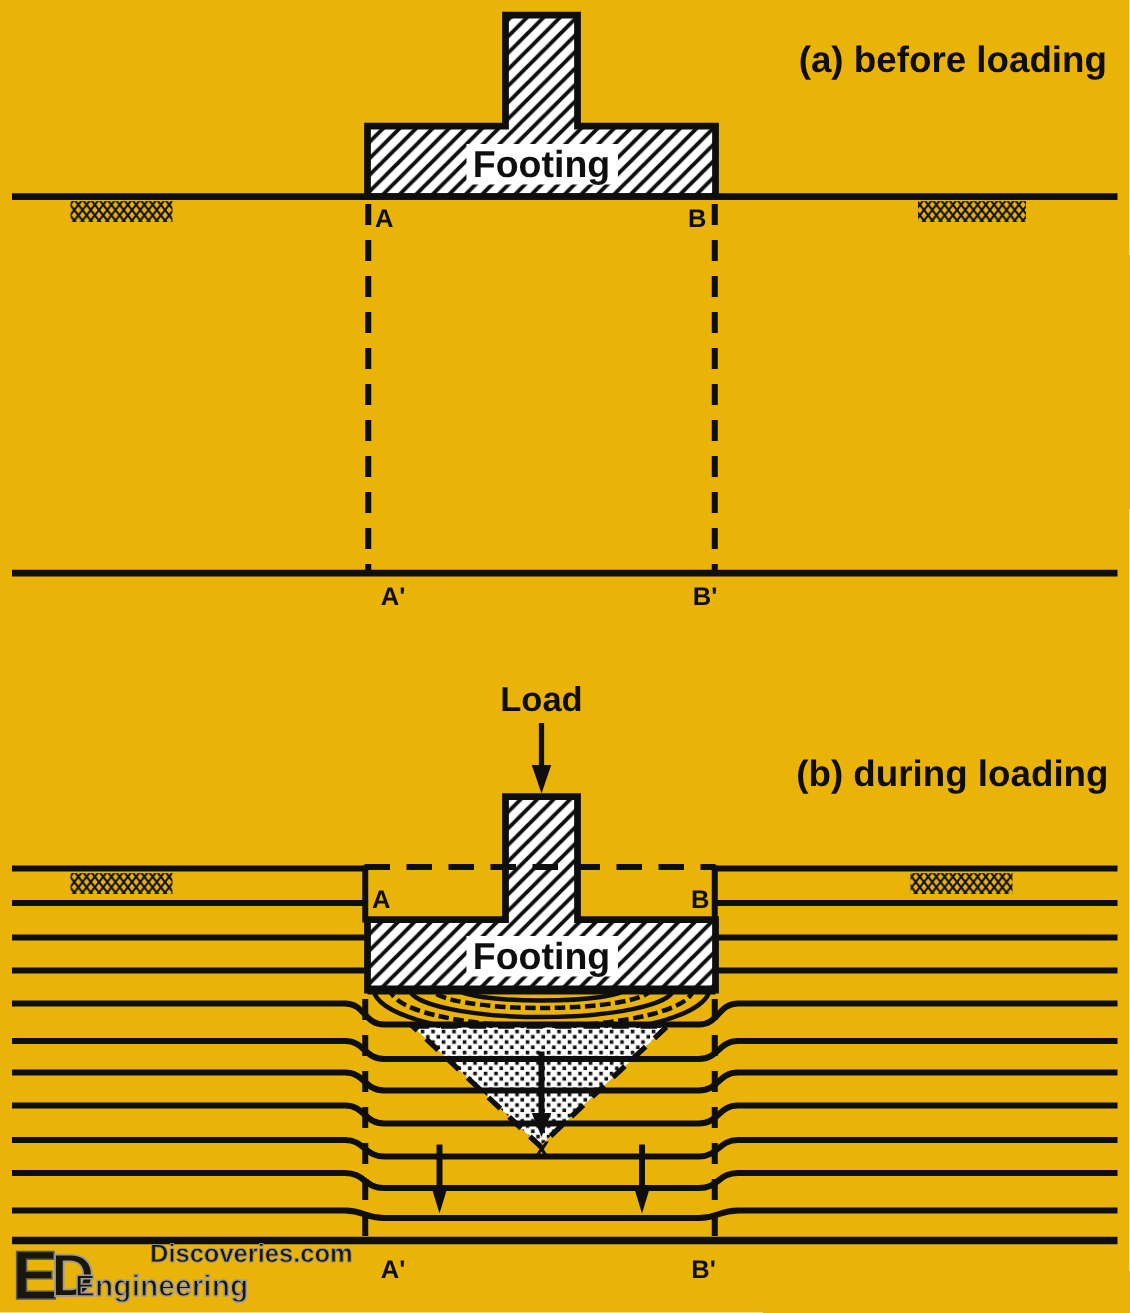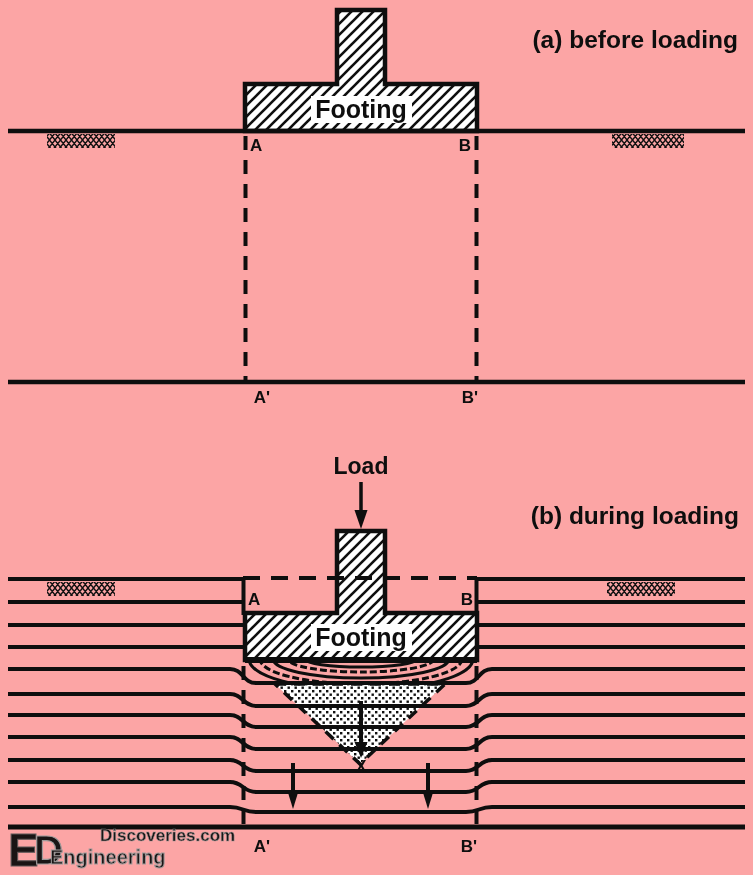--- a/index.html
+++ b/index.html
@@ -4,21 +4,21 @@
 <style>
   html, body {
     margin: 0;
     padding: 0;
     background: #ffffff;
     font-family: "Liberation Sans", sans-serif;
   }
   .figure-wrap {
     width: 753px;
     height: 875px;
-    background: #fca5a5;
+    background: #eab308;
     position: relative;
   }
   svg { display: block; }
   text {
     font-family: "Liberation Sans", sans-serif;
     fill: #0e0e0e;
   }
   .lbl-bold   { font-weight: bold; }
 </style>
 </head>

